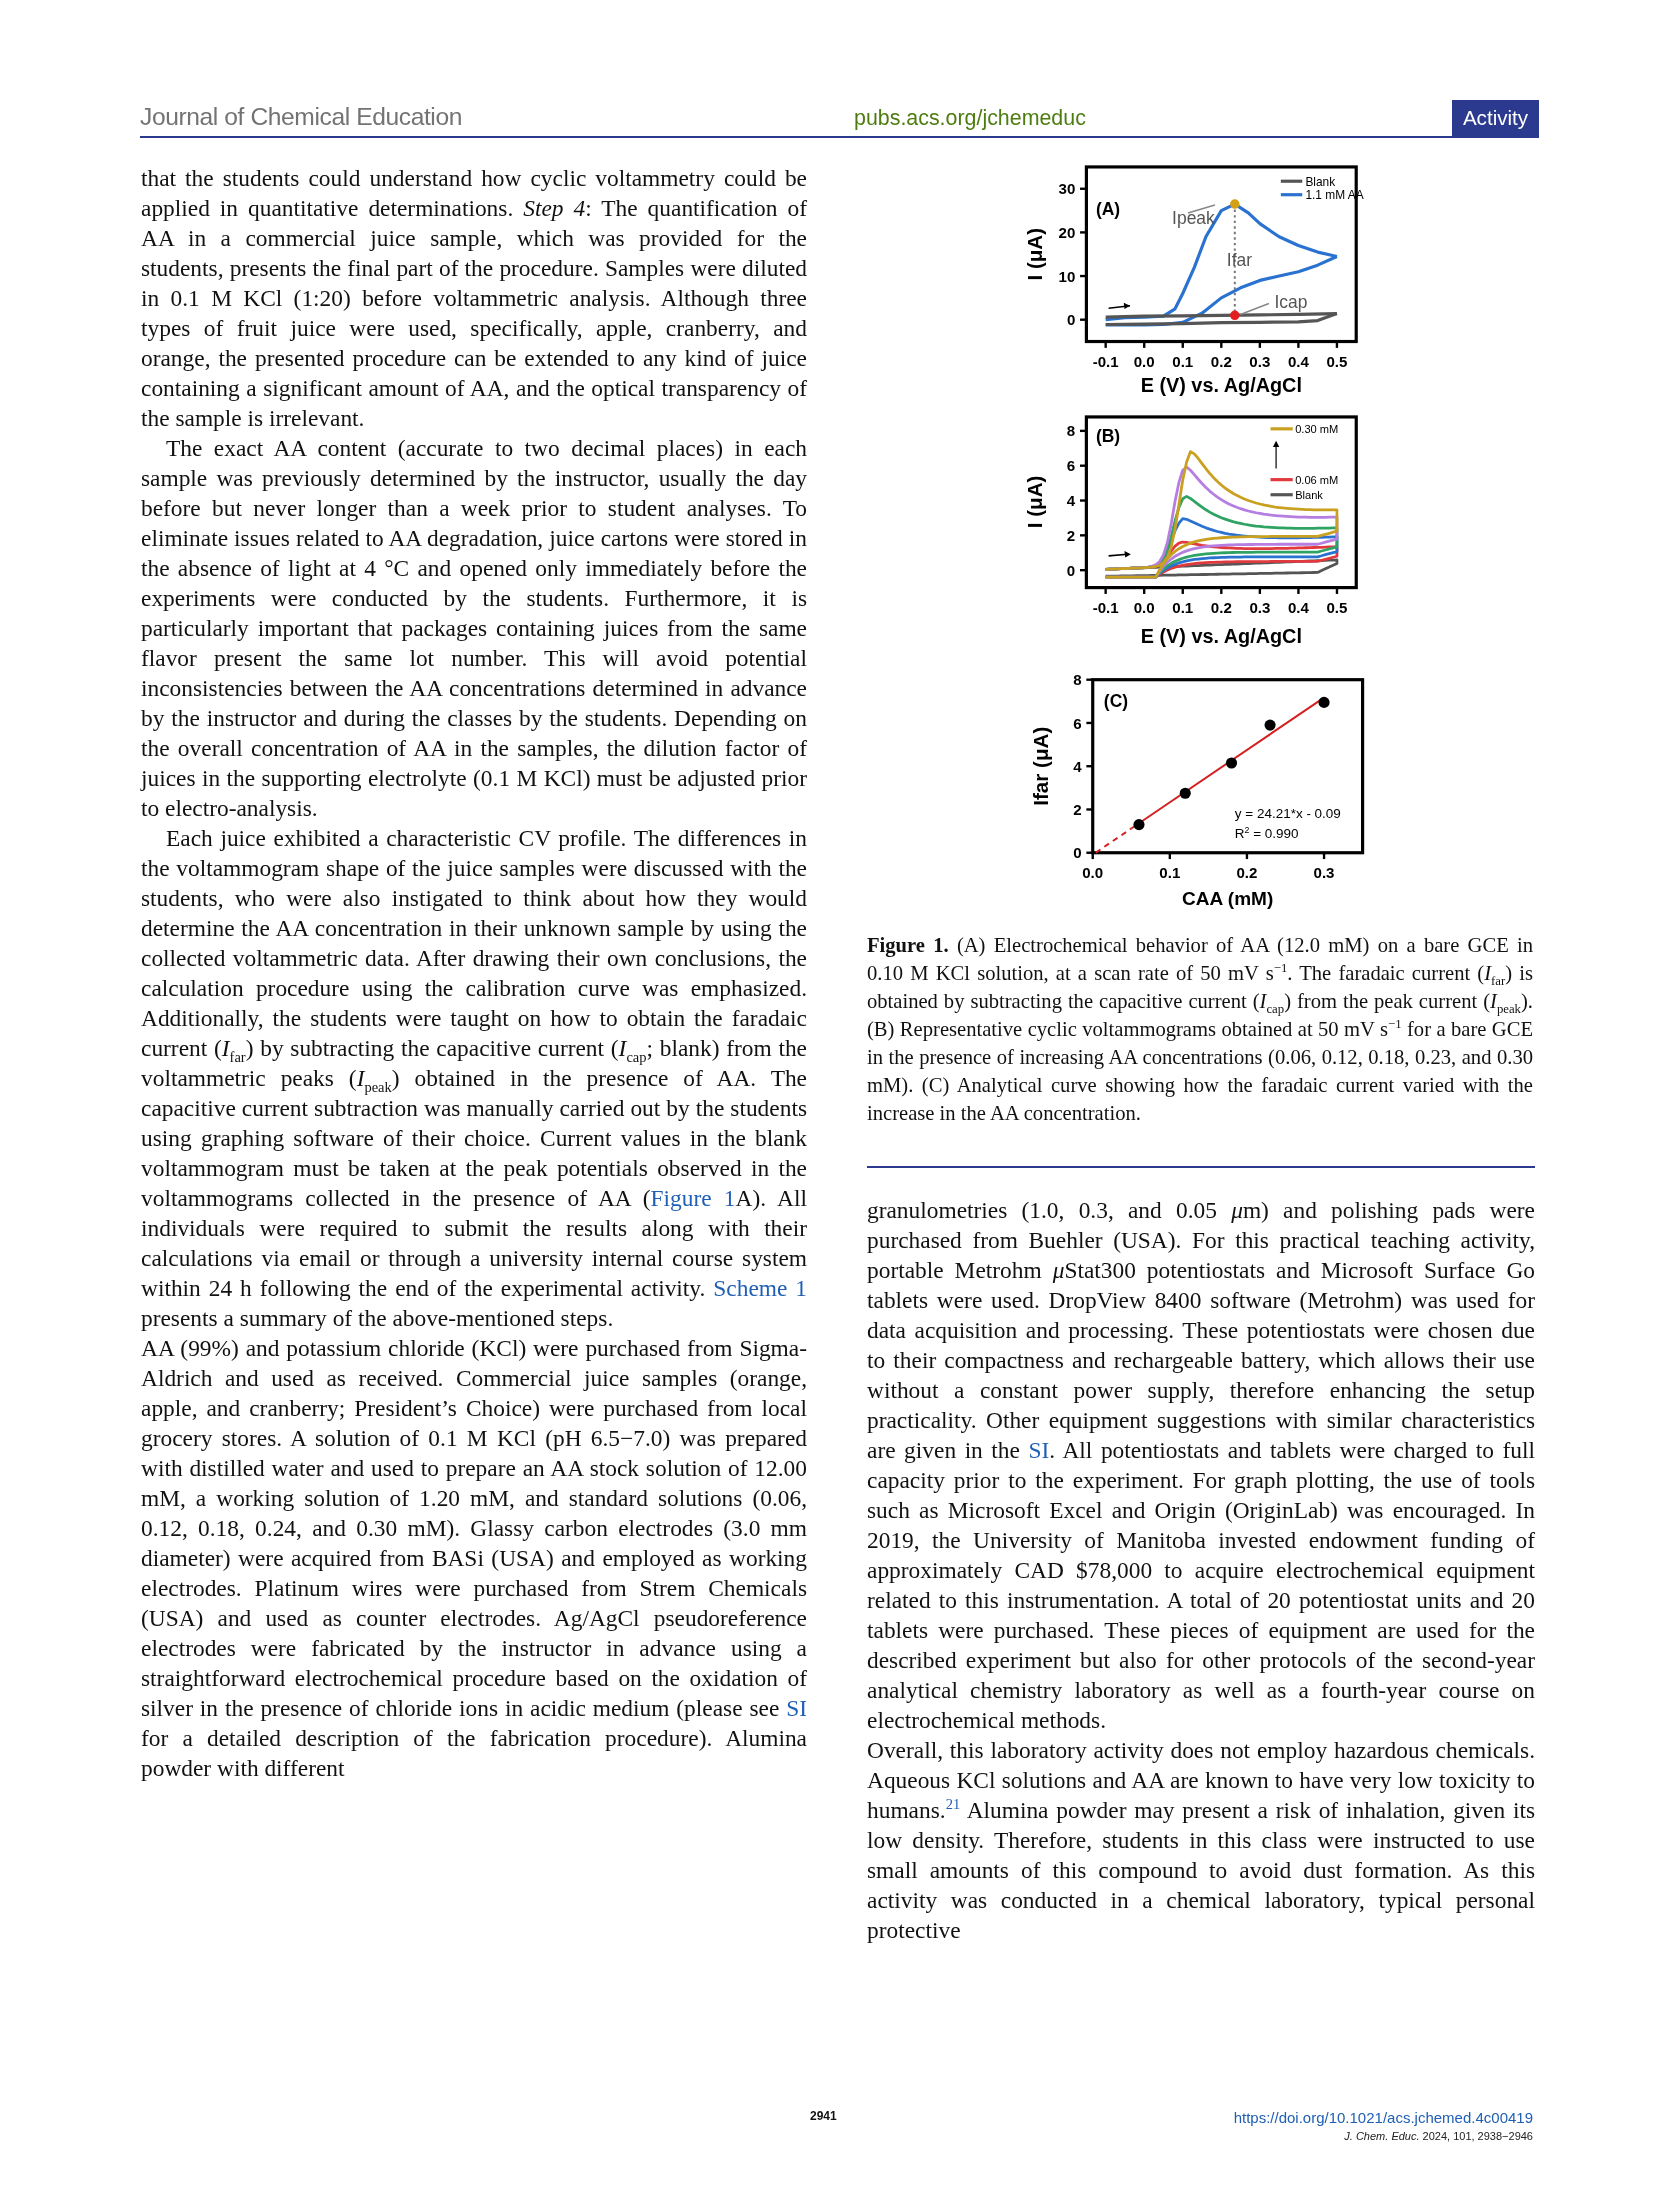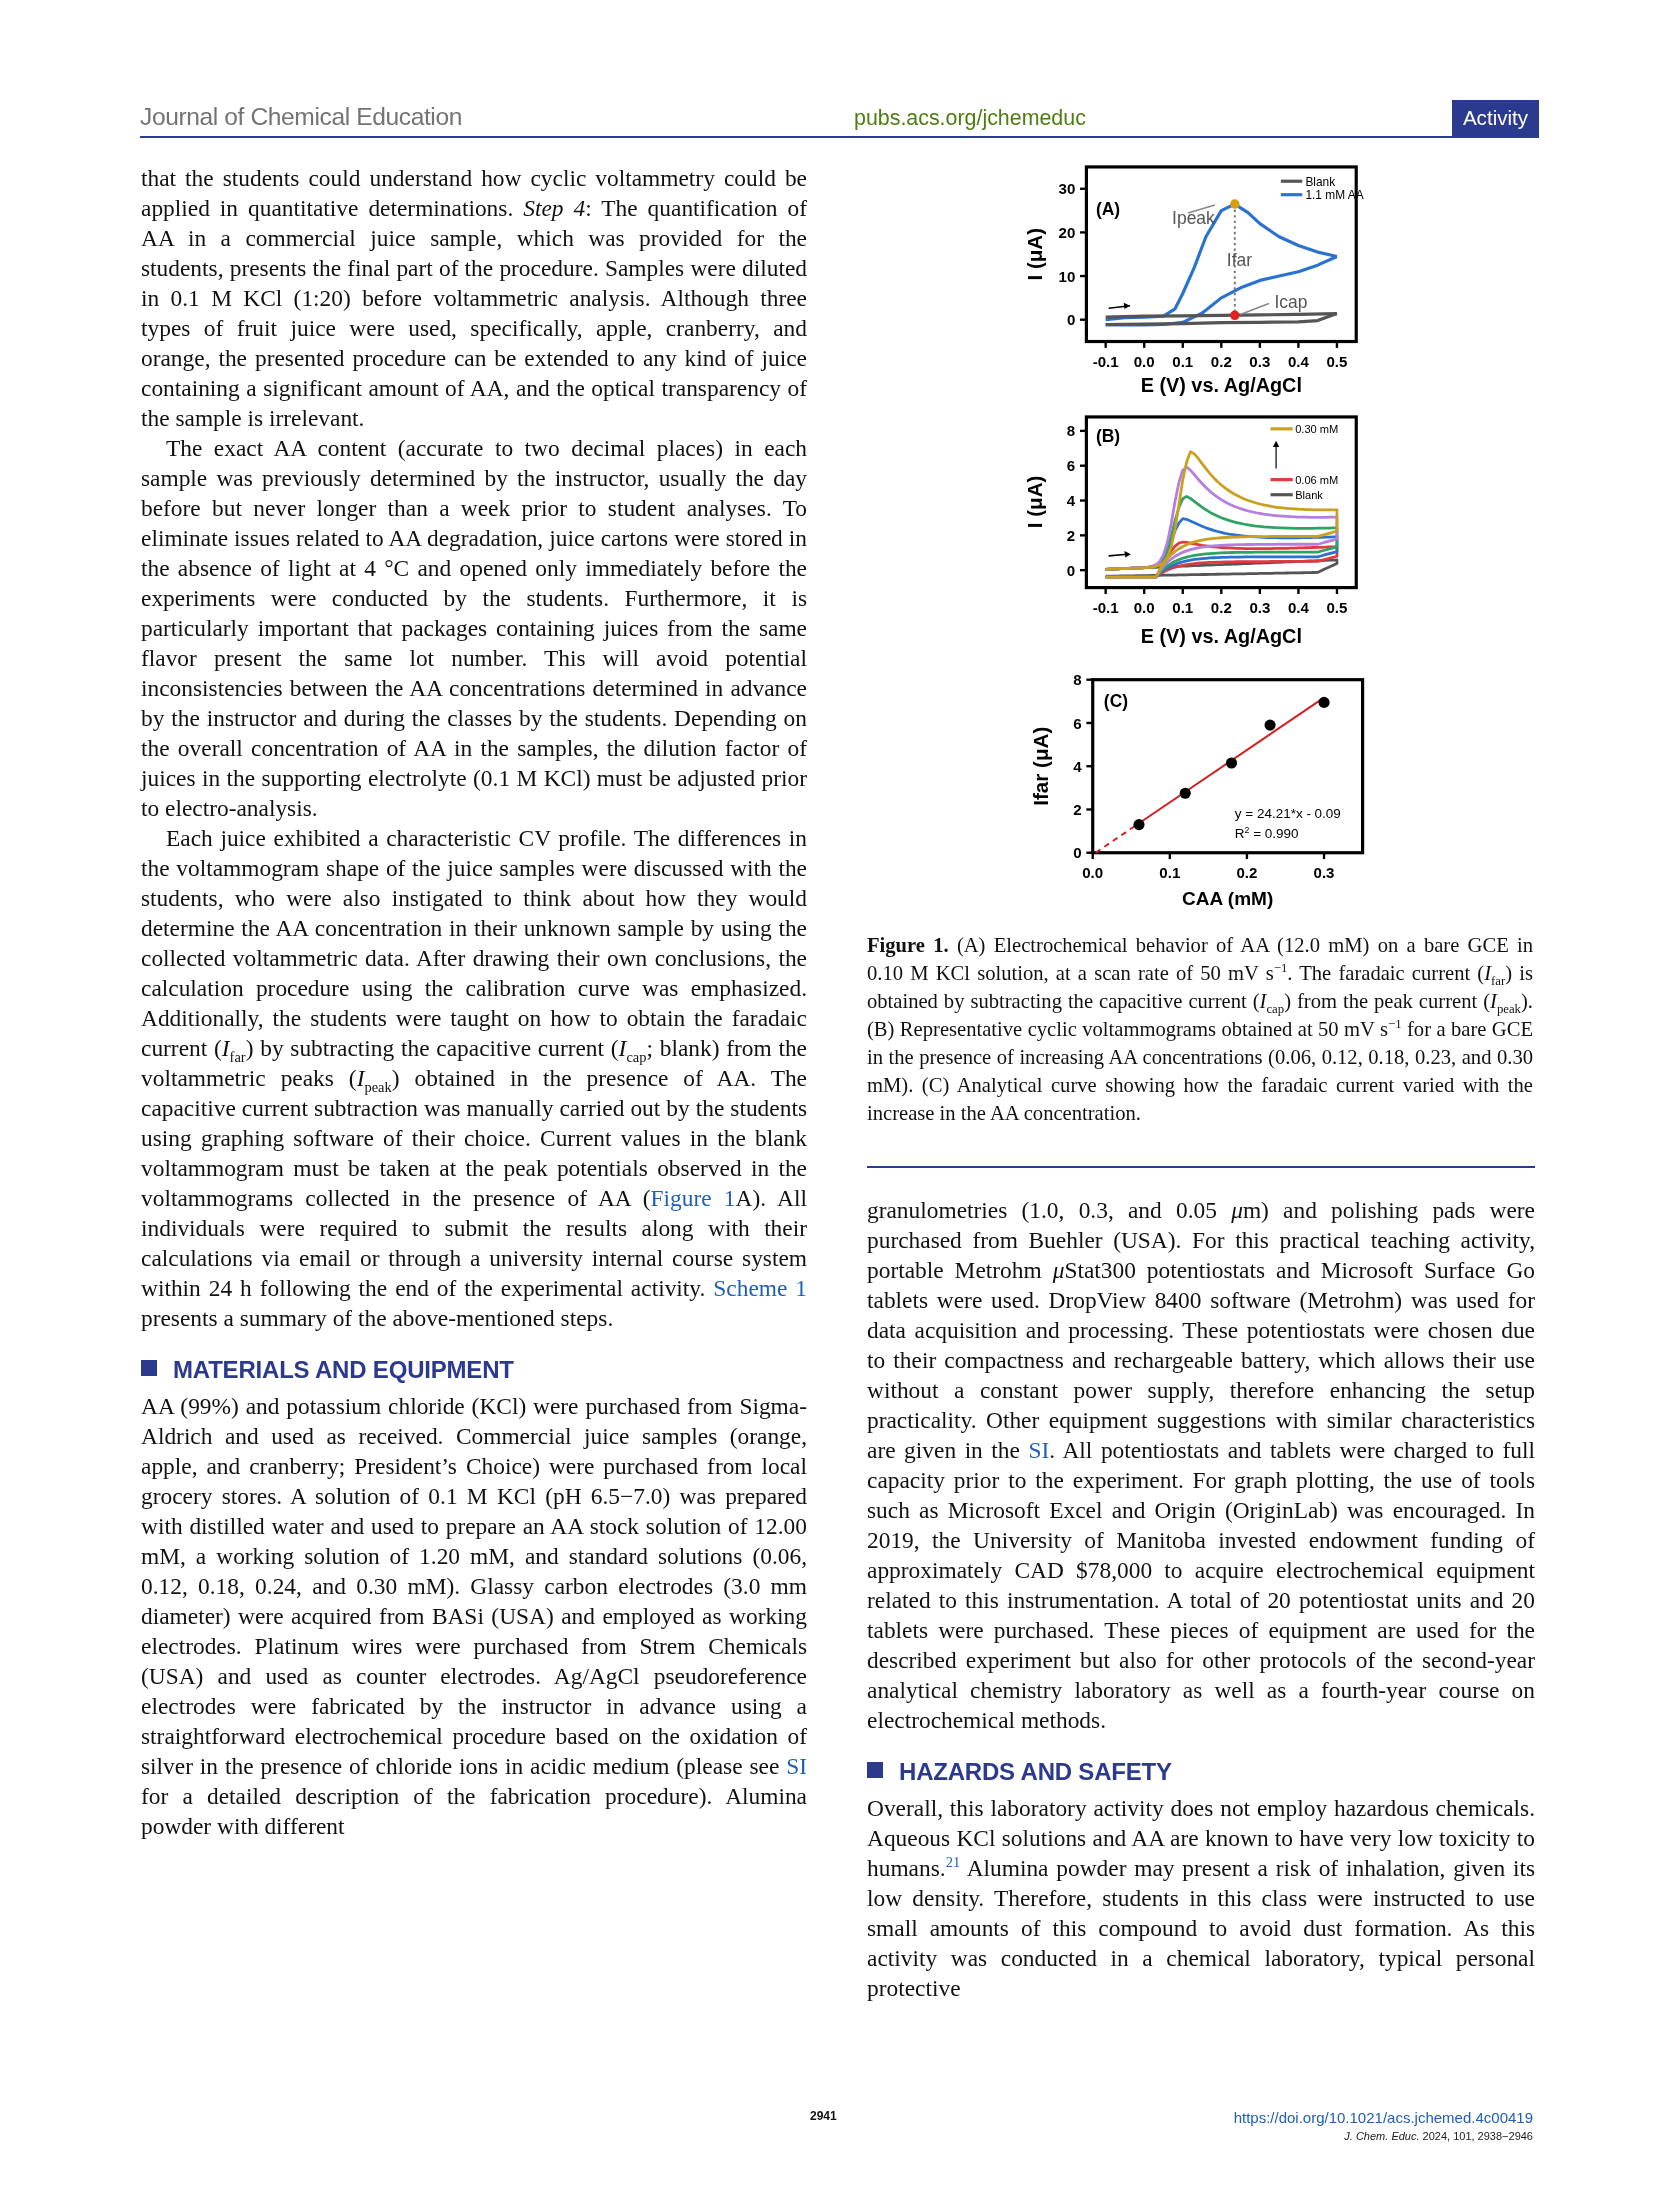--- a/index.html
+++ b/index.html
@@ -39,21 +39,20 @@
   <span class="jt">Journal of Chemical Education</span>
   <span class="url">pubs.acs.org/jchemeduc</span>
   <span class="badge">Activity</span>
   <div class="rule"></div>
 </div>
 
 <div class="col lcol">
   <p><span>that the students could understand how cyclic voltammetry could be applied in quantitative determinations.</span> <i>Step 4</i><span>: The quantification of AA in a commercial juice sample, which was provided for the students, presents the final part of the procedure. Samples were diluted in 0.1 M KCl (1:20) before voltammetric analysis. Although three types of fruit juice were used, specifically, apple, cranberry, and orange, the presented procedure can be extended to any kind of juice containing a significant amount of AA, and the optical transparency of the sample is irrelevant.</span></p>
   <p class="ind">The exact AA content (accurate to two decimal places) in each sample was previously determined by the instructor, usually the day before but never longer than a week prior to student analyses. To eliminate issues related to AA degradation, juice cartons were stored in the absence of light at 4 °C and opened only immediately before the experiments were conducted by the students. Furthermore, it is particularly important that packages containing juices from the same flavor present the same lot number. This will avoid potential inconsistencies between the AA concentrations determined in advance by the instructor and during the classes by the students. Depending on the overall concentration of AA in the samples, the dilution factor of juices in the supporting electrolyte (0.1 M KCl) must be adjusted prior to electro-analysis.</p>
   <p class="ind"><span>Each juice exhibited a characteristic CV profile. The differences in the voltammogram shape of the juice samples were discussed with the students, who were also instigated to think about how they would determine the AA concentration in their unknown sample by using the collected voltammetric data. After drawing their own conclusions, the calculation procedure using the calibration curve was emphasized. Additionally, the students were taught on how to obtain the faradaic current (</span><i>I</i><sub>far</sub><span>) by subtracting the capacitive current (</span><i>I</i><sub>cap</sub><span>; blank) from the voltammetric peaks (</span><i>I</i><sub>peak</sub><span>) obtained in the presence of AA. The capacitive current subtraction was manually carried out by the students using graphing software of their choice. Current values in the blank voltammogram must be taken at the peak potentials observed in the voltammograms collected in the presence of AA (</span><a class="link">Figure 1</a><span>A). All individuals were required to submit the results along with their calculations via email or through a university internal course system within 24 h following the end of the experimental activity. </span><a class="link">Scheme 1</a><span> presents a summary of the above-mentioned steps.</span></p>
-  <div class="sec"><span class="sq"></span><span>MATERIALS AND EQUIPMENT</span></div>
   <p><span>AA (99%) and potassium chloride (KCl) were purchased from Sigma-Aldrich and used as received. Commercial juice samples (orange, apple, and cranberry; President’s Choice) were purchased from local grocery stores. A solution of 0.1 M KCl (pH 6.5−7.0) was prepared with distilled water and used to prepare an AA stock solution of 12.00 mM, a working solution of 1.20 mM, and standard solutions (0.06, 0.12, 0.18, 0.24, and 0.30 mM). Glassy carbon electrodes (3.0 mm diameter) were acquired from BASi (USA) and employed as working electrodes. Platinum wires were purchased from Strem Chemicals (USA) and used as counter electrodes. Ag/AgCl pseudoreference electrodes were fabricated by the instructor in advance using a straightforward electrochemical procedure based on the oxidation of silver in the presence of chloride ions in acidic medium (please see </span><a class="link">SI</a><span> for a detailed description of the fabrication procedure). Alumina powder with different</span></p>
 </div>
 
 <div class="fig">
   <div class="panel">
       <svg id="svgA" width="381" height="246" viewBox="0 0 480 310">
         <rect x="100" y="10" width="340" height="220" fill="none" stroke="#000" stroke-width="4"></rect>
         <line x1="124.28571428571428" y1="230" x2="124.28571428571428" y2="238" stroke="#000" stroke-width="3"></line>
         <text x="124.28571428571428" y="262" text-anchor="middle" font-size="19" font-weight="bold">-0.1</text>
         <line x1="172.85714285714283" y1="230" x2="172.85714285714283" y2="238" stroke="#000" stroke-width="3"></line>
@@ -184,20 +183,19 @@
     </div>
 </div>
 
 <div class="caption">
   <b>Figure 1.</b><span> (A) Electrochemical behavior of AA (12.0 mM) on a bare GCE in 0.10 M KCl solution, at a scan rate of 50 mV s</span><sup>−1</sup><span>. The faradaic current (</span><i>I</i><sub>far</sub><span>) is obtained by subtracting the capacitive current (</span><i>I</i><sub>cap</sub><span>) from the peak current (</span><i>I</i><sub>peak</sub><span>). (B) Representative cyclic voltammograms obtained at 50 mV s</span><sup>−1</sup><span> for a bare GCE in the presence of increasing AA concentrations (0.06, 0.12, 0.18, 0.23, and 0.30 mM). (C) Analytical curve showing how the faradaic current varied with the increase in the AA concentration.</span>
 </div>
 <div class="caprule"></div>
 
 <div class="col rcol">
   <p><span>granulometries (1.0, 0.3, and 0.05 </span><i>μ</i><span>m) and polishing pads were purchased from Buehler (USA). For this practical teaching activity, portable Metrohm </span><i>μ</i><span>Stat300 potentiostats and Microsoft Surface Go tablets were used. DropView 8400 software (Metrohm) was used for data acquisition and processing. These potentiostats were chosen due to their compactness and rechargeable battery, which allows their use without a constant power supply, therefore enhancing the setup practicality. Other equipment suggestions with similar characteristics are given in the </span><a class="link">SI</a><span>. All potentiostats and tablets were charged to full capacity prior to the experiment. For graph plotting, the use of tools such as Microsoft Excel and Origin (OriginLab) was encouraged. In 2019, the University of Manitoba invested endowment funding of approximately CAD $78,000 to acquire electrochemical equipment related to this instrumentation. A total of 20 potentiostat units and 20 tablets were purchased. These pieces of equipment are used for the described experiment but also for other protocols of the second-year analytical chemistry laboratory as well as a fourth-year course on electrochemical methods.</span></p>
-  <div class="sec"><span class="sq"></span><span>HAZARDS AND SAFETY</span></div>
   <p><span>Overall, this laboratory activity does not employ hazardous chemicals. Aqueous KCl solutions and AA are known to have very low toxicity to humans.</span><sup class="link">21</sup><span> Alumina powder may present a risk of inhalation, given its low density. Therefore, students in this class were instructed to use small amounts of this compound to avoid dust formation. As this activity was conducted in a chemical laboratory, typical personal protective</span></p>
 </div>
 
 <div class="footer-page">2941</div>
 <div class="footer-doi">https://doi.org/10.1021/acs.jchemed.4c00419</div>
 <div class="footer-cit"><i>J. Chem. Educ.</i><span> 2024, 101, 2938−2946</span></div>
 
 
 </body></html>

